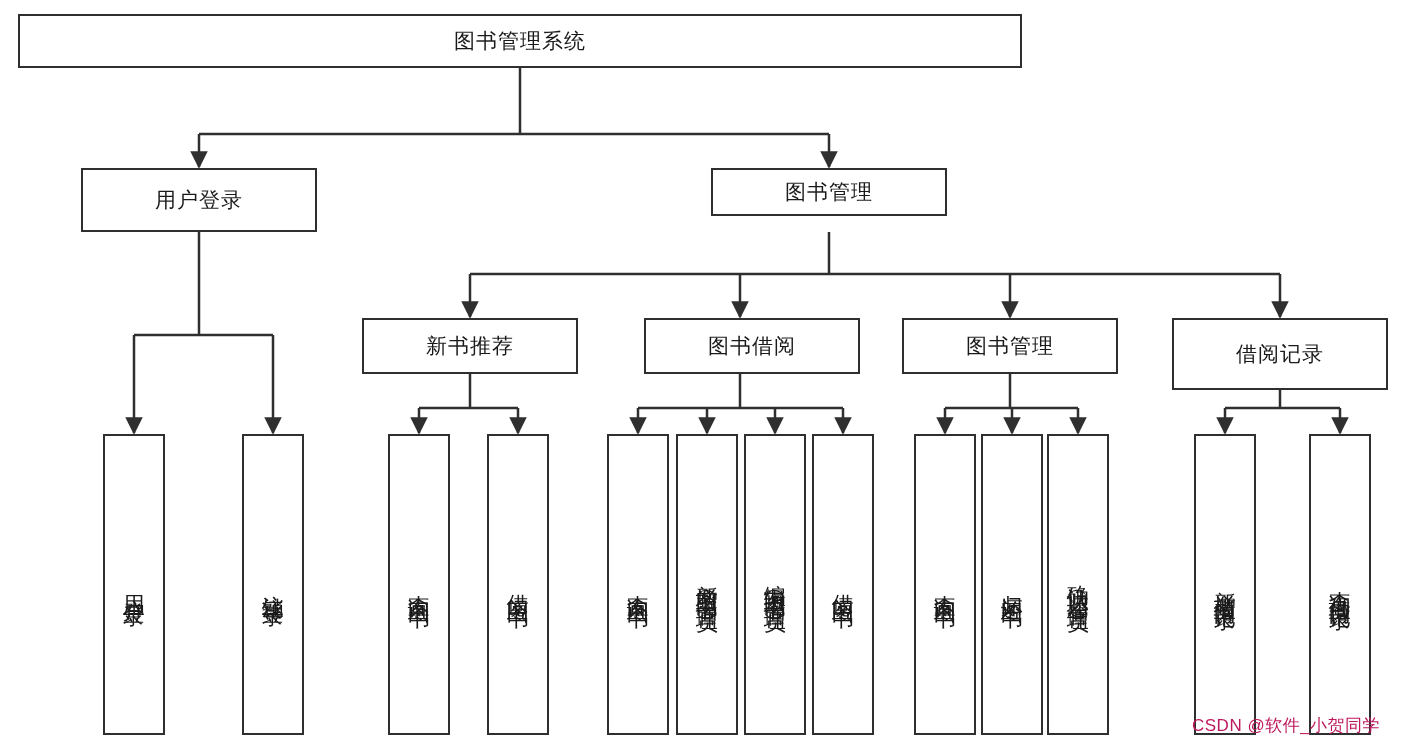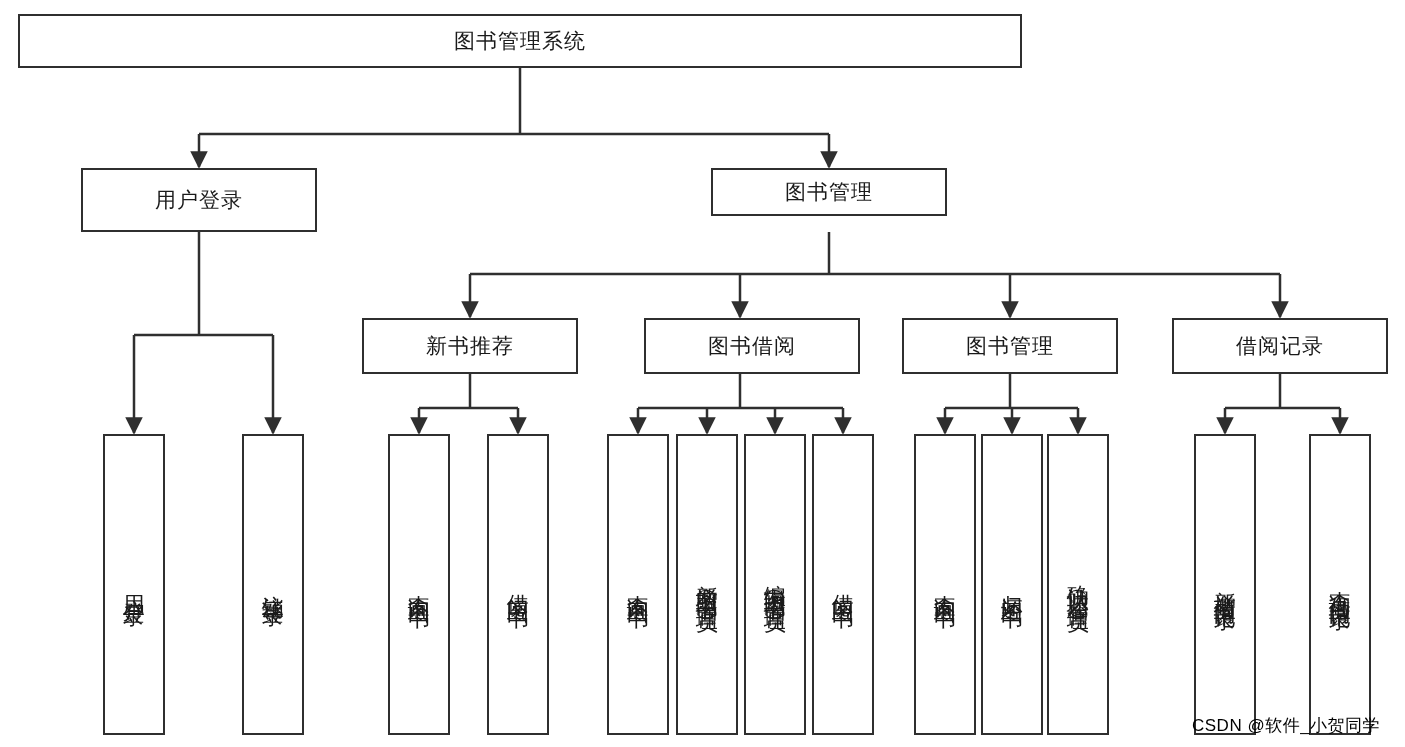--- a/index.html
+++ b/index.html
@@ -48,21 +48,21 @@
     letter-spacing: 4px;
     padding: 4px 0;
   }
   .node.vert .label {
     writing-mode: vertical-rl;
     text-orientation: upright;
     max-height: 100%;
   }
   .watermark {
     position: absolute;
-    color: #000000;
+    color: #be185d;
     font-size: 17px;
     letter-spacing: 0.5px;
     white-space: nowrap;
     user-select: none;
   }
 </style>
 </head>
 <body>
 
 <div id="canvas">
@@ -122,21 +122,21 @@
       </div>
       <div class="node horiz" style="left: 362px; top: 318px; width: 216px; height: 56px;">
         <span class="label">新书推荐</span>
       </div>
       <div class="node horiz" style="left: 632px; top: 318px; width: 216px; height: 56px; margin-left: 12px;">
         <span class="label">图书借阅</span>
       </div>
       <div class="node horiz" style="left: 902px; top: 318px; width: 216px; height: 56px;">
         <span class="label">图书管理</span>
       </div>
-      <div class="node horiz" style="left: 1172px; top: 318px; width: 216px; height: 56px;">
+      <div class="node horiz" style="left: 1172px; top: 318px; width: 216px; height: 72px;">
         <span class="label">借阅记录</span>
       </div>
       <div class="node vert" style="left: 103px; top: 434px; width: 62px; height: 301px;">
         <span class="label">用户登录</span>
       </div>
       <div class="node vert" style="left: 242px; top: 434px; width: 62px; height: 301px;">
         <span class="label">注销登录</span>
       </div>
       <div class="node vert" style="left: 388px; top: 434px; width: 62px; height: 301px;">
         <span class="label">查询图书</span>

